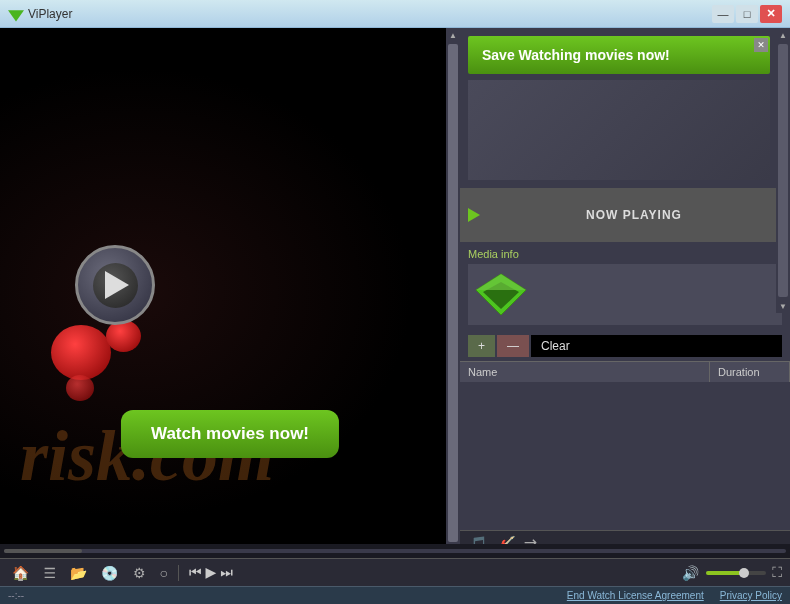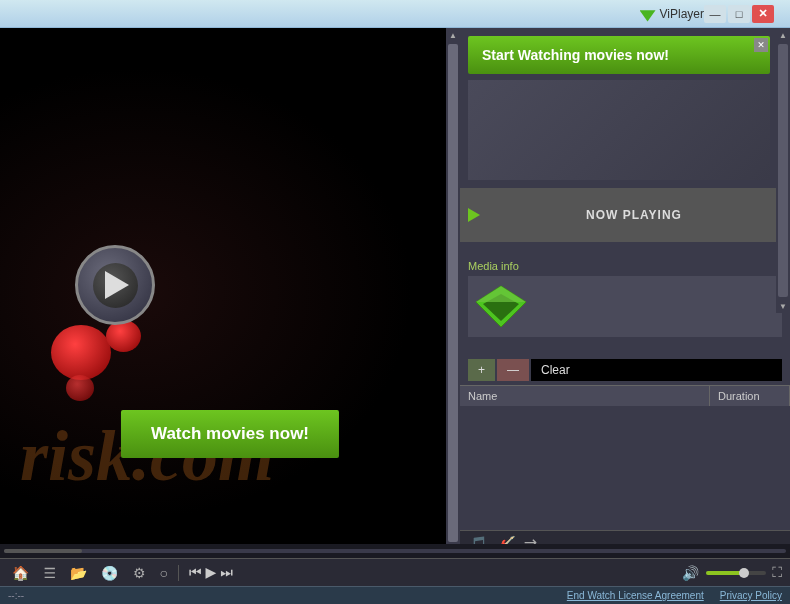--- a/index.html
+++ b/index.html
@@ -11,22 +11,22 @@
       background: #1a1a2e;
     }
 
     
     .title-bar {
       width: 100%;
       height: 28px;
       background: linear-gradient(to bottom, #d0e8f0, #b0d0e8);
       display: flex;
       align-items: center;
-      justify-content: flex-end;
-      padding: 0 16px;
+      justify-content: space-between;
+      padding: 0 8px;
       border-bottom: 1px solid #90b8d8;
       position: relative;
     }
     .title-bar-left {
       display: flex;
       align-items: center;
       gap: 4px;
     }
     .title-icon {
       width: 16px;
@@ -135,21 +135,21 @@
       left: 50%;
       transform: translateX(-50%);
       background: linear-gradient(to bottom, #6dc520, #4a9010);
       color: white;
       font-size: 17px;
       font-weight: bold;
       padding: 14px 30px;
       border: none;
       cursor: pointer;
       white-space: nowrap;
-      border-radius: 2px;
+      border-radius: 12px;
     }
     .scroll-bar-right-video {
       position: absolute;
       right: 0;
       top: 0;
       width: 14px;
       height: 100%;
       background: #3a3a4a;
       display: flex;
       flex-direction: column;
@@ -271,21 +271,21 @@
       color: #ddd;
       font-size: 12px;
       font-weight: bold;
       letter-spacing: 1px;
       text-align: center;
       flex: 1;
     }
 
     
     .media-info-section {
-      padding: 18px 8px;
+      padding: 6px 8px;
       flex-shrink: 0;
       background: #3a3a4a;
     }
     .media-info-label {
       color: #aad060;
       font-size: 11px;
       margin-bottom: 4px;
     }
     .media-logo-area {
       display: flex;
@@ -491,21 +491,21 @@
         <div class="scroll-arrow">▲</div>
         <div style="flex:1;background:#5a5a6a;border-radius:2px;width:10px;margin:2px 0;"></div>
         <div class="scroll-arrow">▼</div>
       </div>
 
       <div class="ad-section">
 
         <div style="position:relative;">
           <div class="ad-close-btn">✕</div>
           <div class="ad-banner">
-            <span class="ad-banner-text">Start Watching movies now!</span>
+            <span class="ad-banner-text">Save Watching movies now!</span>
           </div>
         </div>
 
         <div class="ad-video-thumb">
           <div style="position:absolute;inset:0;background:linear-gradient(135deg,#4a4a5a,#3a3a48);"></div>
           <div class="thumb-play">
             <div class="thumb-play-tri"></div>
           </div>
         </div>
       </div>

